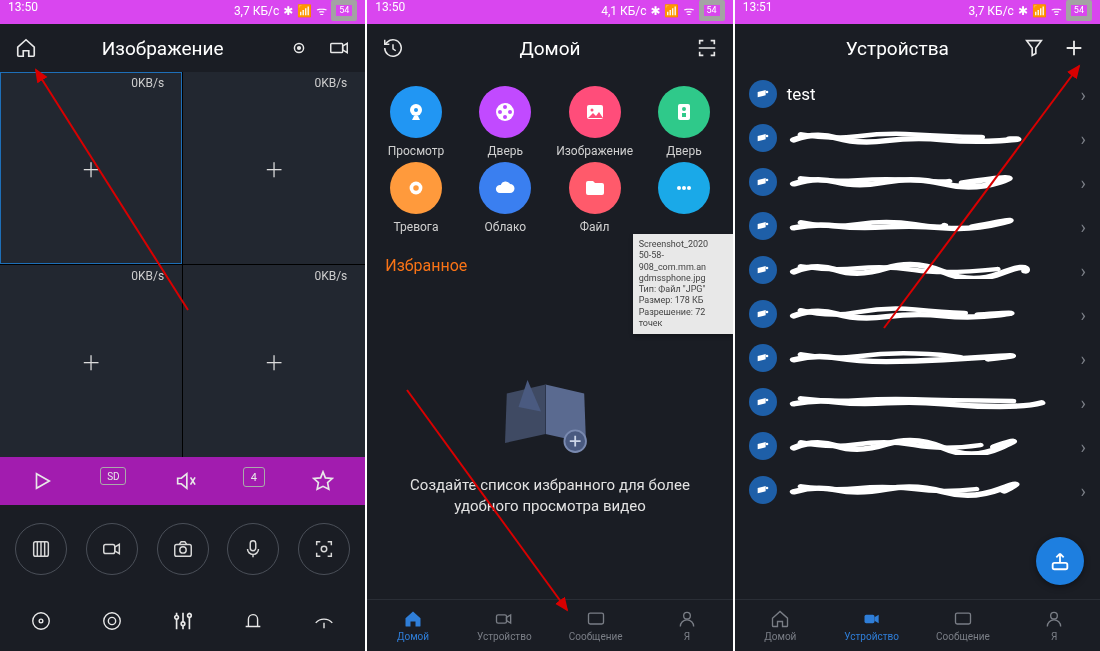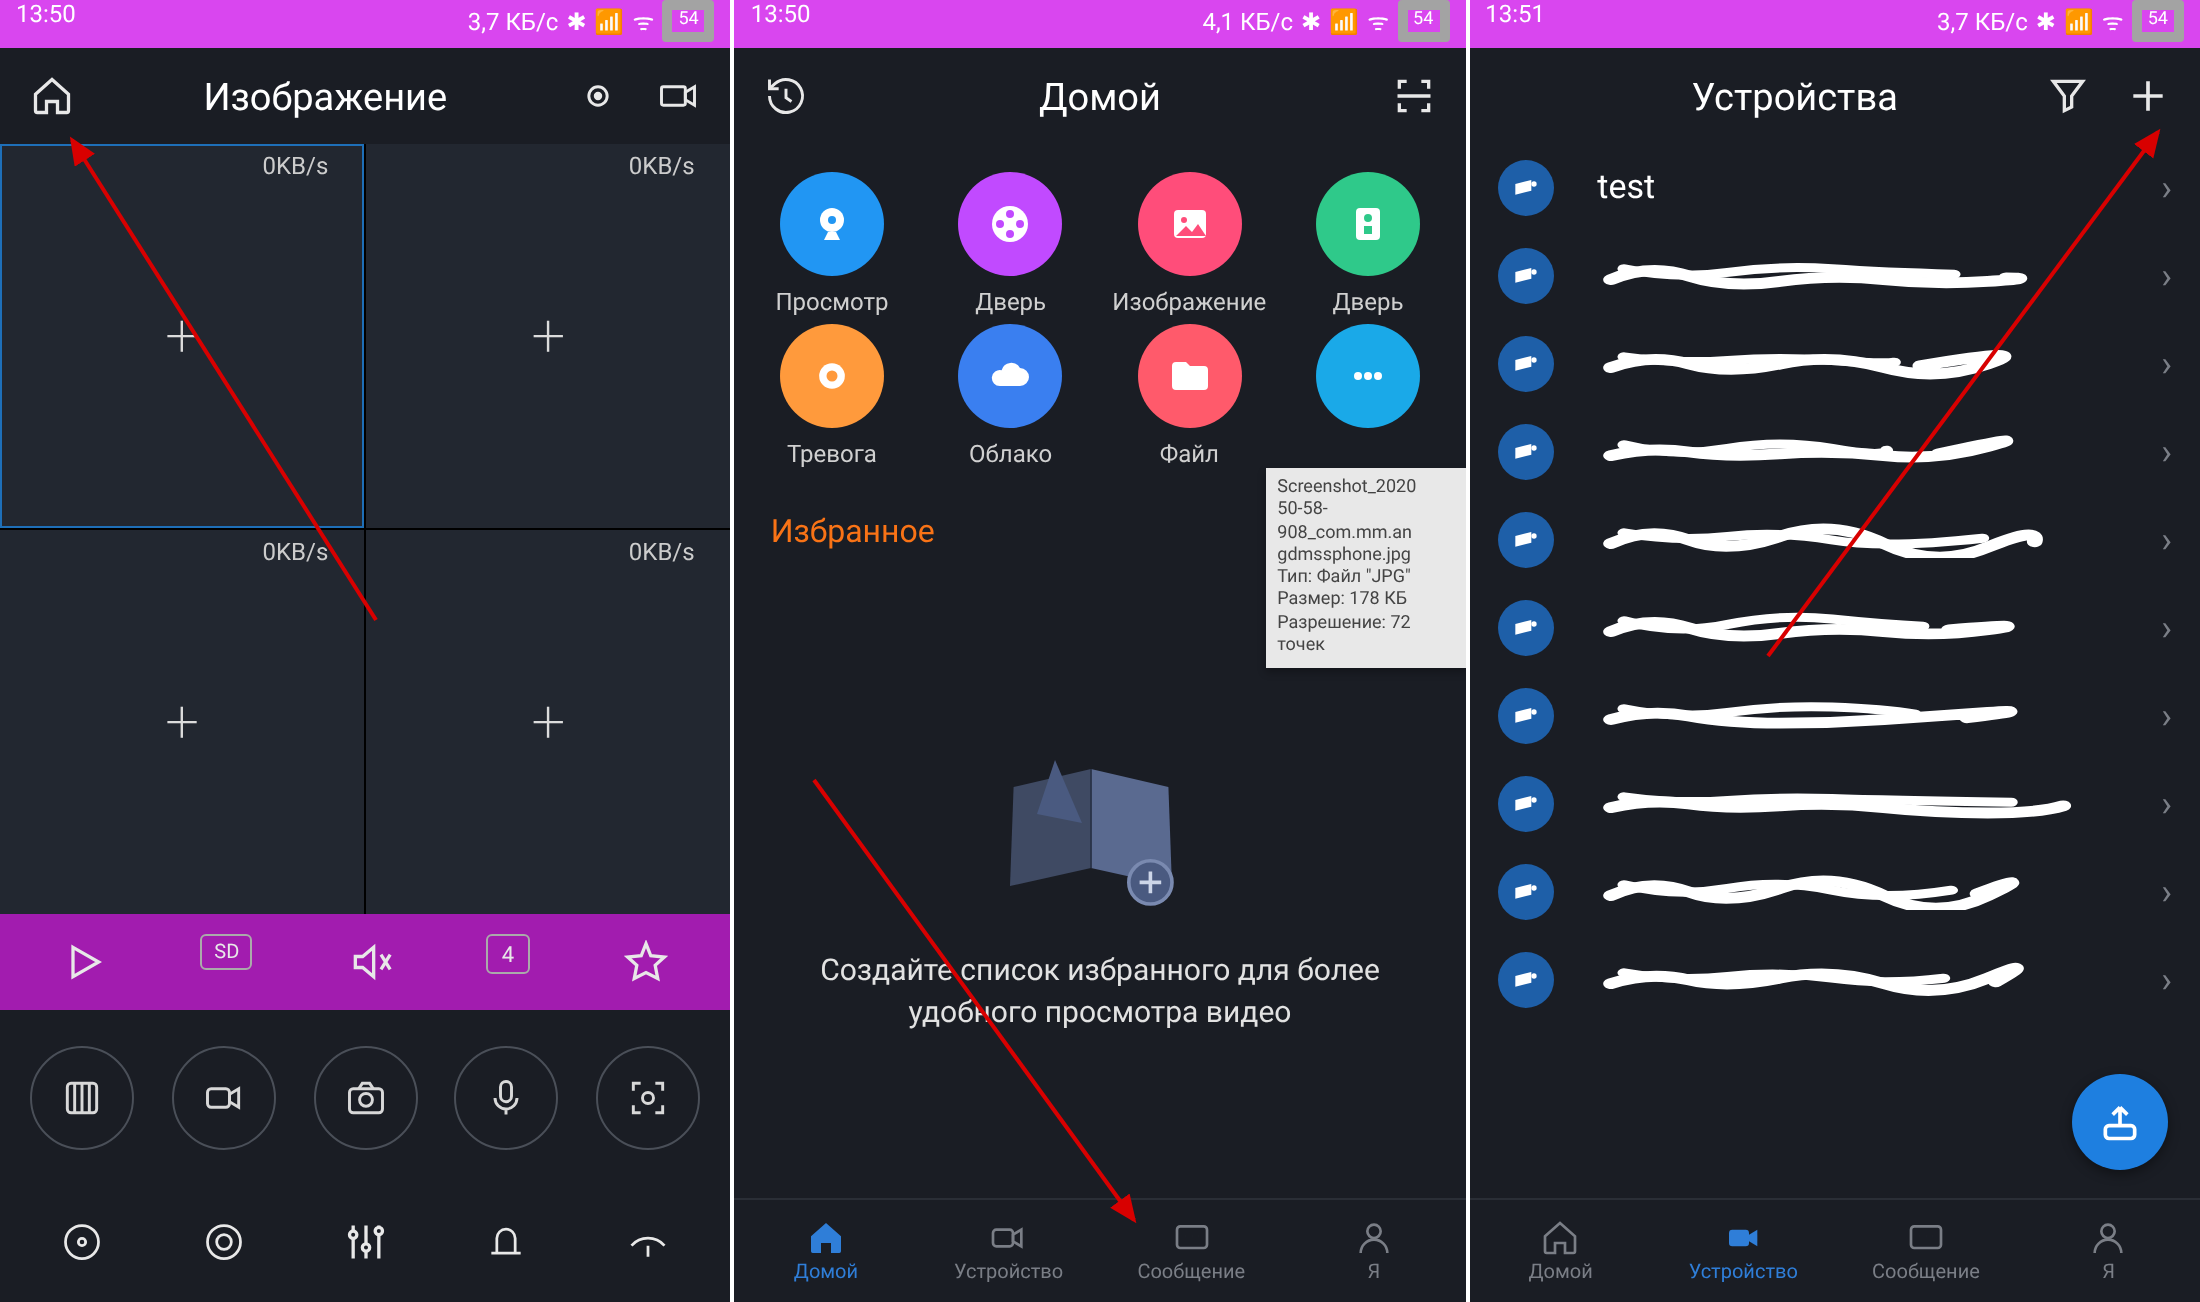--- a/index.html
+++ b/index.html
@@ -192,21 +192,21 @@
     color: #8a8f98;
     font-size: 14px;
     gap: 6px;
   }
   .dev-list { flex: 1; overflow: hidden; }
   .dev-row {
     display: flex;
     align-items: center;
     padding: 8px 14px;
     min-height: 42px;
-    gap: 22px;
+    gap: 10px;
     cursor: pointer;
   }
   .dev-ico {
     width: 28px; height: 28px;
     border-radius: 50%;
     background: #1e5fa8;
     display: flex; align-items: center; justify-content: center;
   }
   .dev-label { flex: 1; font-size: 17px; color: #fff; }
   .scribble {

